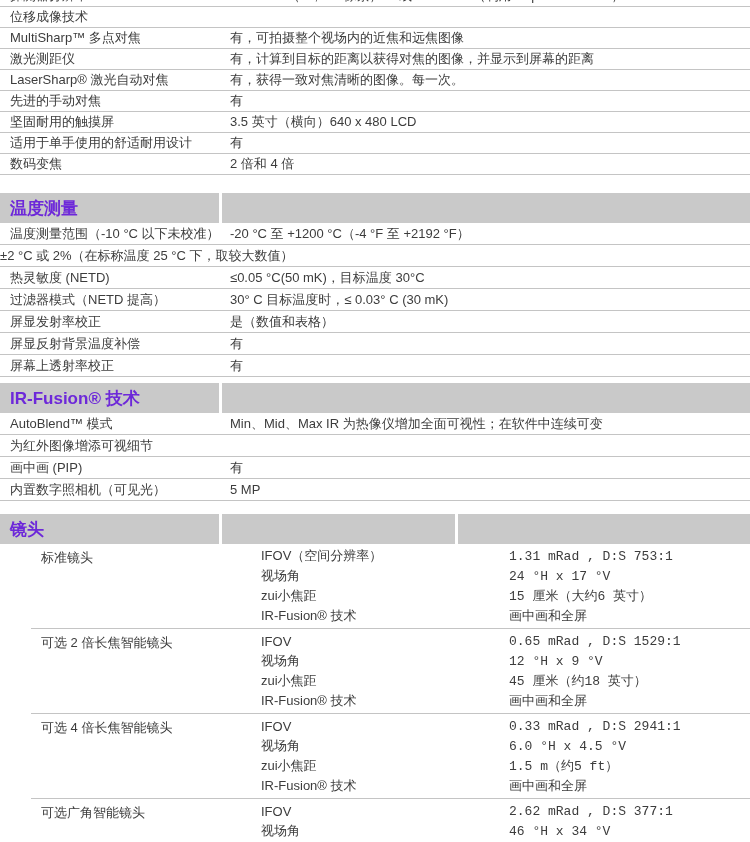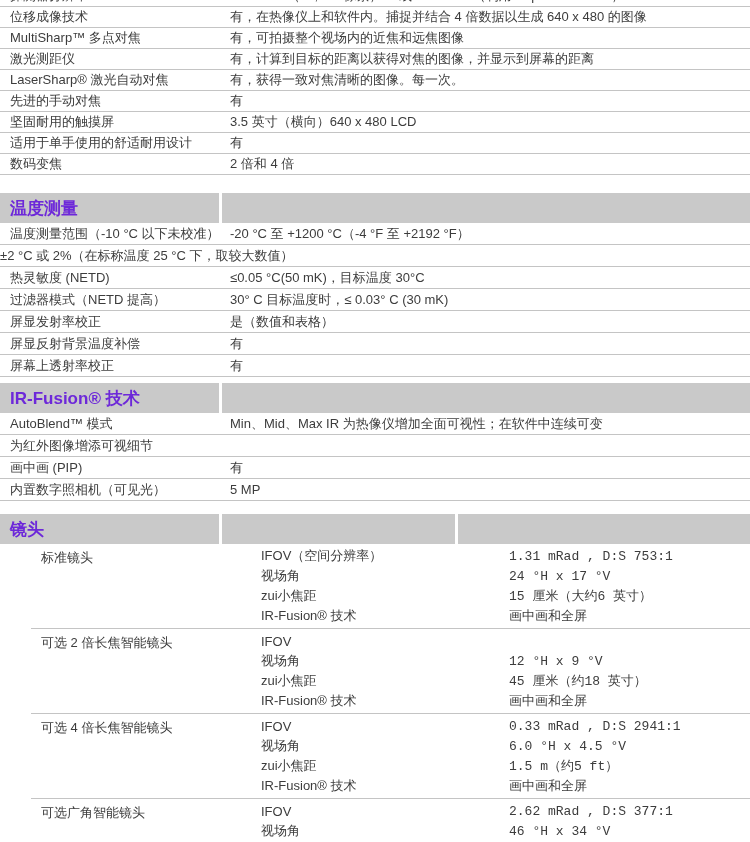--- a/index.html
+++ b/index.html
@@ -34,21 +34,20 @@
 
 <div class="page">
 
   <div class="clip-top">
     <div class="row">
       <div class="lbl">探测器分辨率</div>
       <div class="val">320 x 240（76,800 像素）— 或 640 x 480（利用 SuperResolution）</div>
     </div>
     <div class="row">
       <div class="lbl">位移成像技术</div>
-      <div class="val">有，在热像仪上和软件内。捕捉并结合 4 倍数据以生成 640 x 480 的图像</div>
     </div>
     <div class="row">
       <div class="lbl">MultiSharp™ 多点对焦</div>
       <div class="val">有，可拍摄整个视场内的近焦和远焦图像</div>
     </div>
     <div class="row">
       <div class="lbl">激光测距仪</div>
       <div class="val">有，计算到目标的距离以获得对焦的图像，并显示到屏幕的距离</div>
     </div>
     <div class="row">
@@ -164,20 +163,21 @@
           <div class="lens-val">画中画和全屏</div>
         </div>
       </div>
     </div>
 
     <div class="lens-group">
       <div class="lens-name">可选 2 倍长焦智能镜头</div>
       <div class="lens-params">
         <div class="lens-row">
           <div class="lens-param">IFOV</div>
+          <div class="lens-val">0.65 mRad , D:S 1529:1</div>
         </div>
         <div class="lens-row">
           <div class="lens-param">视场角</div>
           <div class="lens-val">12 °H x 9 °V</div>
         </div>
         <div class="lens-row">
           <div class="lens-param">zui小焦距</div>
           <div class="lens-val">45 厘米（约18 英寸）</div>
         </div>
         <div class="lens-row">

